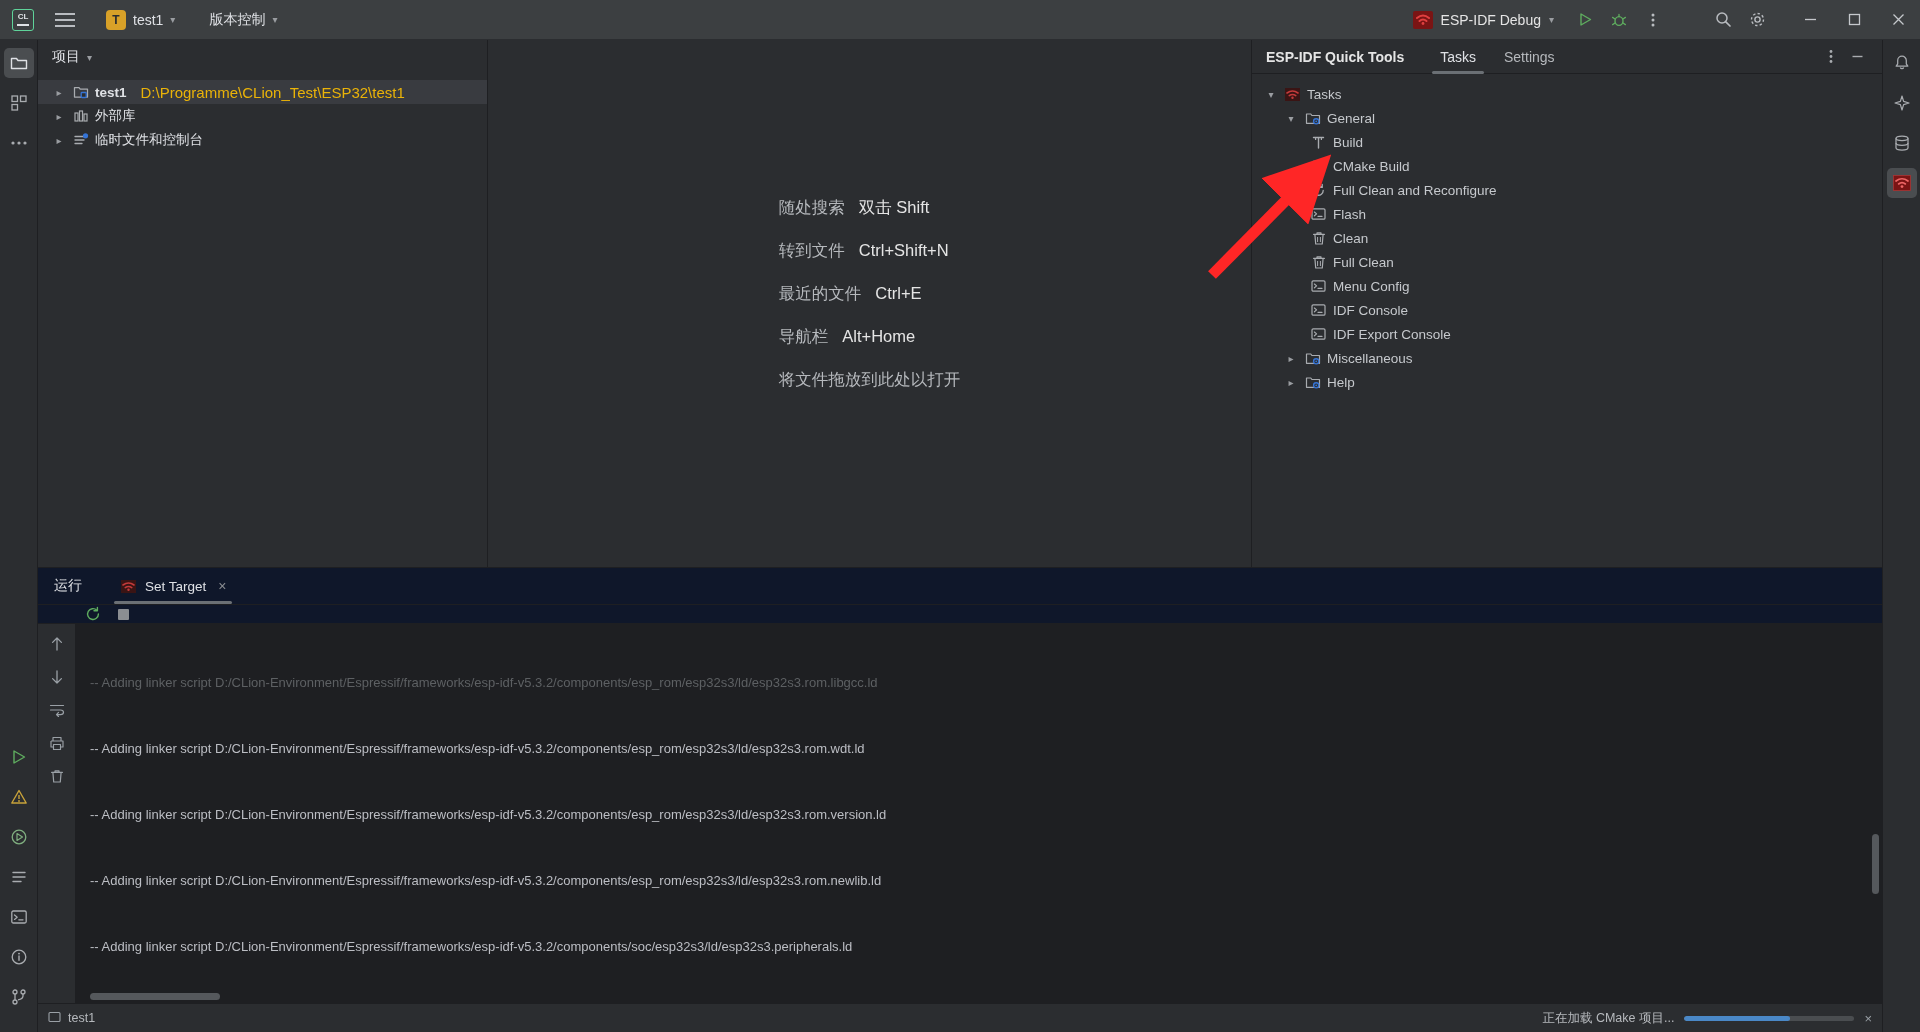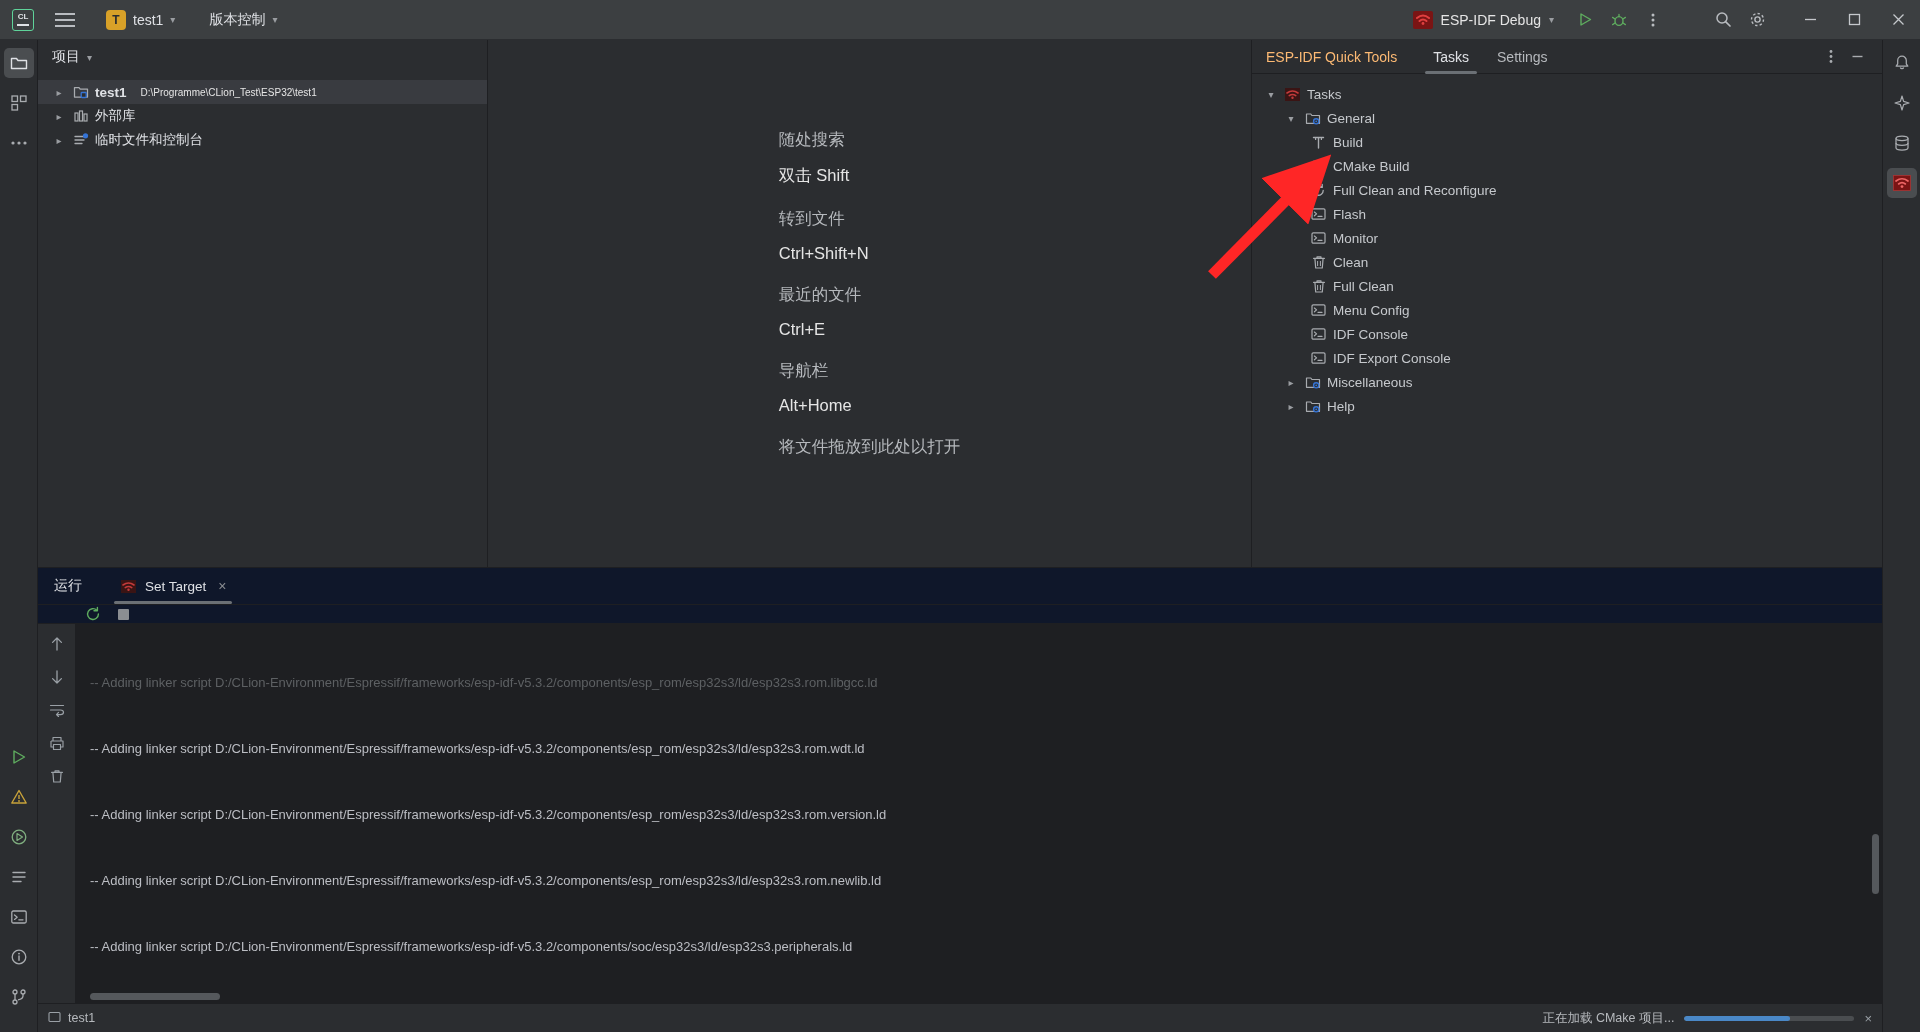--- a/index.html
+++ b/index.html
@@ -101,43 +101,43 @@
   .tree { padding-top:6px; font-size:13.5px; }
   .tree-row {
     display:flex; align-items:center; height:24px; padding-left:14px; gap:6px;
     cursor:pointer; white-space:nowrap;
   }
   .tree-row.selected { background:#393b40; }
   .arrow { width:14px; text-align:center; color:#9a9da1; font-size:10px; flex:none; }
   .ticon { width:17px; height:17px; flex:none; display:flex; align-items:center; justify-content:center; }
   .tlabel { color:#dfe1e5; }
   .tlabel.bold { font-weight:bold; }
-  .tpath { color:#e5e5e5; margin-left:8px; font-size:10px; }
+  .tpath { color:#eab308; margin-left:8px; font-size:15px; }
 
   
   .editor-area {
     flex:1 1 auto; background:#2b2d30; position:relative;
     display:flex; align-items:center; justify-content:center;
     border-right:1px solid #1e1f22;
   }
   .shortcut-list { display:flex; flex-direction:column; gap:21px; margin-top:-20px; }
-  .sc-row { display:flex; align-items:baseline; gap:14px; justify-content:flex-start; font-size:16.5px;flex-direction:column; }
+  .sc-row { display:flex; align-items:baseline; gap:14px; justify-content:flex-start; font-size:16.5px; }
   .sc-action { color:#b6b9bd; }
   .sc-key { color:#e5e5e5; }
   .sc-row.single .sc-action { color:#b6b9bd; }
 
   
   .esp-panel {
     width:630px; background:#2b2d30; display:flex; flex-direction:column;
   }
   .esp-head {
     height:34px; display:flex; align-items:center; padding:0 12px 0 14px;
     border-bottom:1px solid #1e1f22;
   }
-  .esp-title { font-size:14px; font-weight:normal; color:#fdba74; }
+  .esp-title { font-size:14px; font-weight:bold; color:#e5e5e5; }
   .esp-tabs { display:flex; margin-left:22px; height:34px; }
   .esp-tab {
     padding:0 14px; font-size:14px; color:#b6b9bd; cursor:pointer;
     display:flex; align-items:center; position:relative;
   }
   .esp-tab.active { color:#dfe1e5; }
   .esp-tab.active::after {
     content:""; position:absolute; left:6px; right:6px; bottom:0;
     height:3px; border-radius:2px; background:#6b7075;
   }
@@ -524,29 +524,20 @@
           <div class="esp-row lvl2">
             <span class="ticon">
               <svg width="15" height="14" viewBox="0 0 15 14">
                   <rect x="1" y="1.8" width="13" height="10.4" rx="1.3" fill="none" stroke="#a9acb0" stroke-width="1.2"></rect>
                   <path d="M3.4 5 L5.6 6.9 L3.4 8.8 M7 9.4 h4" stroke="#a9acb0" stroke-width="1.15" fill="none" stroke-linecap="round" stroke-linejoin="round"></path>
                 </svg>
             </span>
             <span class="esp-label">Flash</span>
           </div>
 
-          <div class="esp-row lvl2">
-            <span class="ticon">
-              <svg width="15" height="14" viewBox="0 0 15 14">
-                  <rect x="1" y="1.8" width="13" height="10.4" rx="1.3" fill="none" stroke="#a9acb0" stroke-width="1.2"></rect>
-                  <path d="M3.4 5 L5.6 6.9 L3.4 8.8 M7 9.4 h4" stroke="#a9acb0" stroke-width="1.15" fill="none" stroke-linecap="round" stroke-linejoin="round"></path>
-                </svg>
-            </span>
-            <span class="esp-label">Monitor</span>
-          </div>
 
 
           <div class="esp-row lvl2">
             <span class="ticon">
               <svg width="14" height="15" viewBox="0 0 14 15">
                   <path d="M1.6 3.4 h10.8 M5 3.4 v-1.5 h4 v1.5 M2.9 3.4 l0.8 9.6 h6.6 l0.8 -9.6" fill="none" stroke="#a9acb0" stroke-width="1.2" stroke-linejoin="round" stroke-linecap="round"></path>
                   <path d="M5.6 6 v5 M8.4 6 v5" stroke="#a9acb0" stroke-width="1"></path>
                 </svg>
             </span>
             <span class="esp-label">Clean</span>

